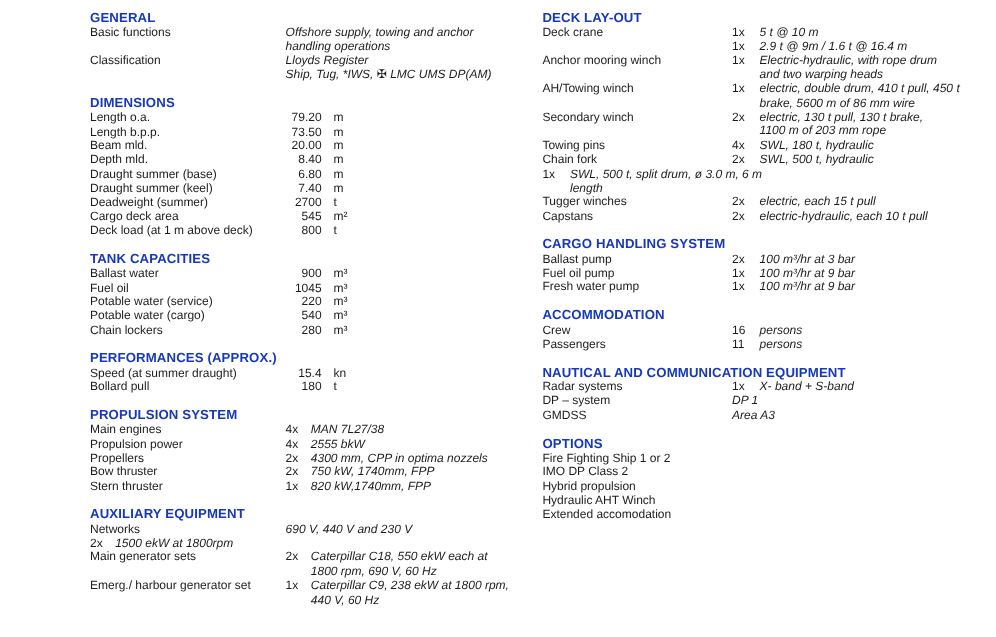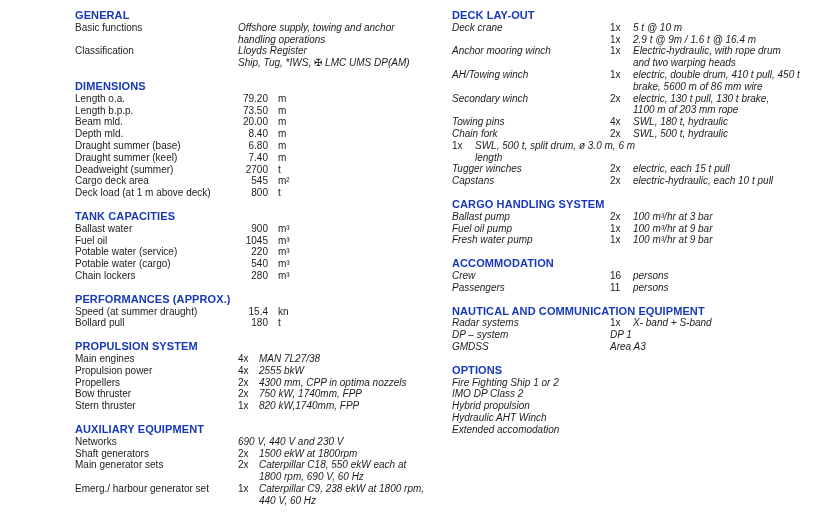--- a/index.html
+++ b/index.html
@@ -37,21 +37,21 @@
   }
 
   .row {
     display: flex;
     align-items: flex-start;
     line-height: 11.8px;
     white-space: nowrap;
   }
   .row .label { flex: none; }
   #col-left  .row .label { width: 163px; }
-  #col-right .row .label { width: 158px; font-style: italic; }
+  #col-right .row .label { width: 158px; }
 
   .row .num {
     flex: none;
     width: 30px;
     text-align: right;
   }
   .row .unit { margin-left: 10px; }
 
   .row .qty { flex: none; }
   #col-left  .row .qty { width: 21px; }
@@ -210,21 +210,20 @@
     </div>
     <div class="spec-section">
       <div class="section-title">AUXILIARY EQUIPMENT</div>
       <div class="row">
         <div class="label">Networks</div>
         <div class="value">
           <div class="value-line">690 V, 440 V and 230 V</div>
         </div>
       </div>
       <div class="row">
-        <div class="label">Shaft generators</div>
         <div class="qty">2x</div>
         <div class="value">
           <div class="value-line">1500 ekW at 1800rpm</div>
         </div>
       </div>
       <div class="row">
         <div class="label">Main generator sets</div>
         <div class="qty">2x</div>
         <div class="value">
           <div class="value-line">Caterpillar C18, 550 ekW each at</div>

